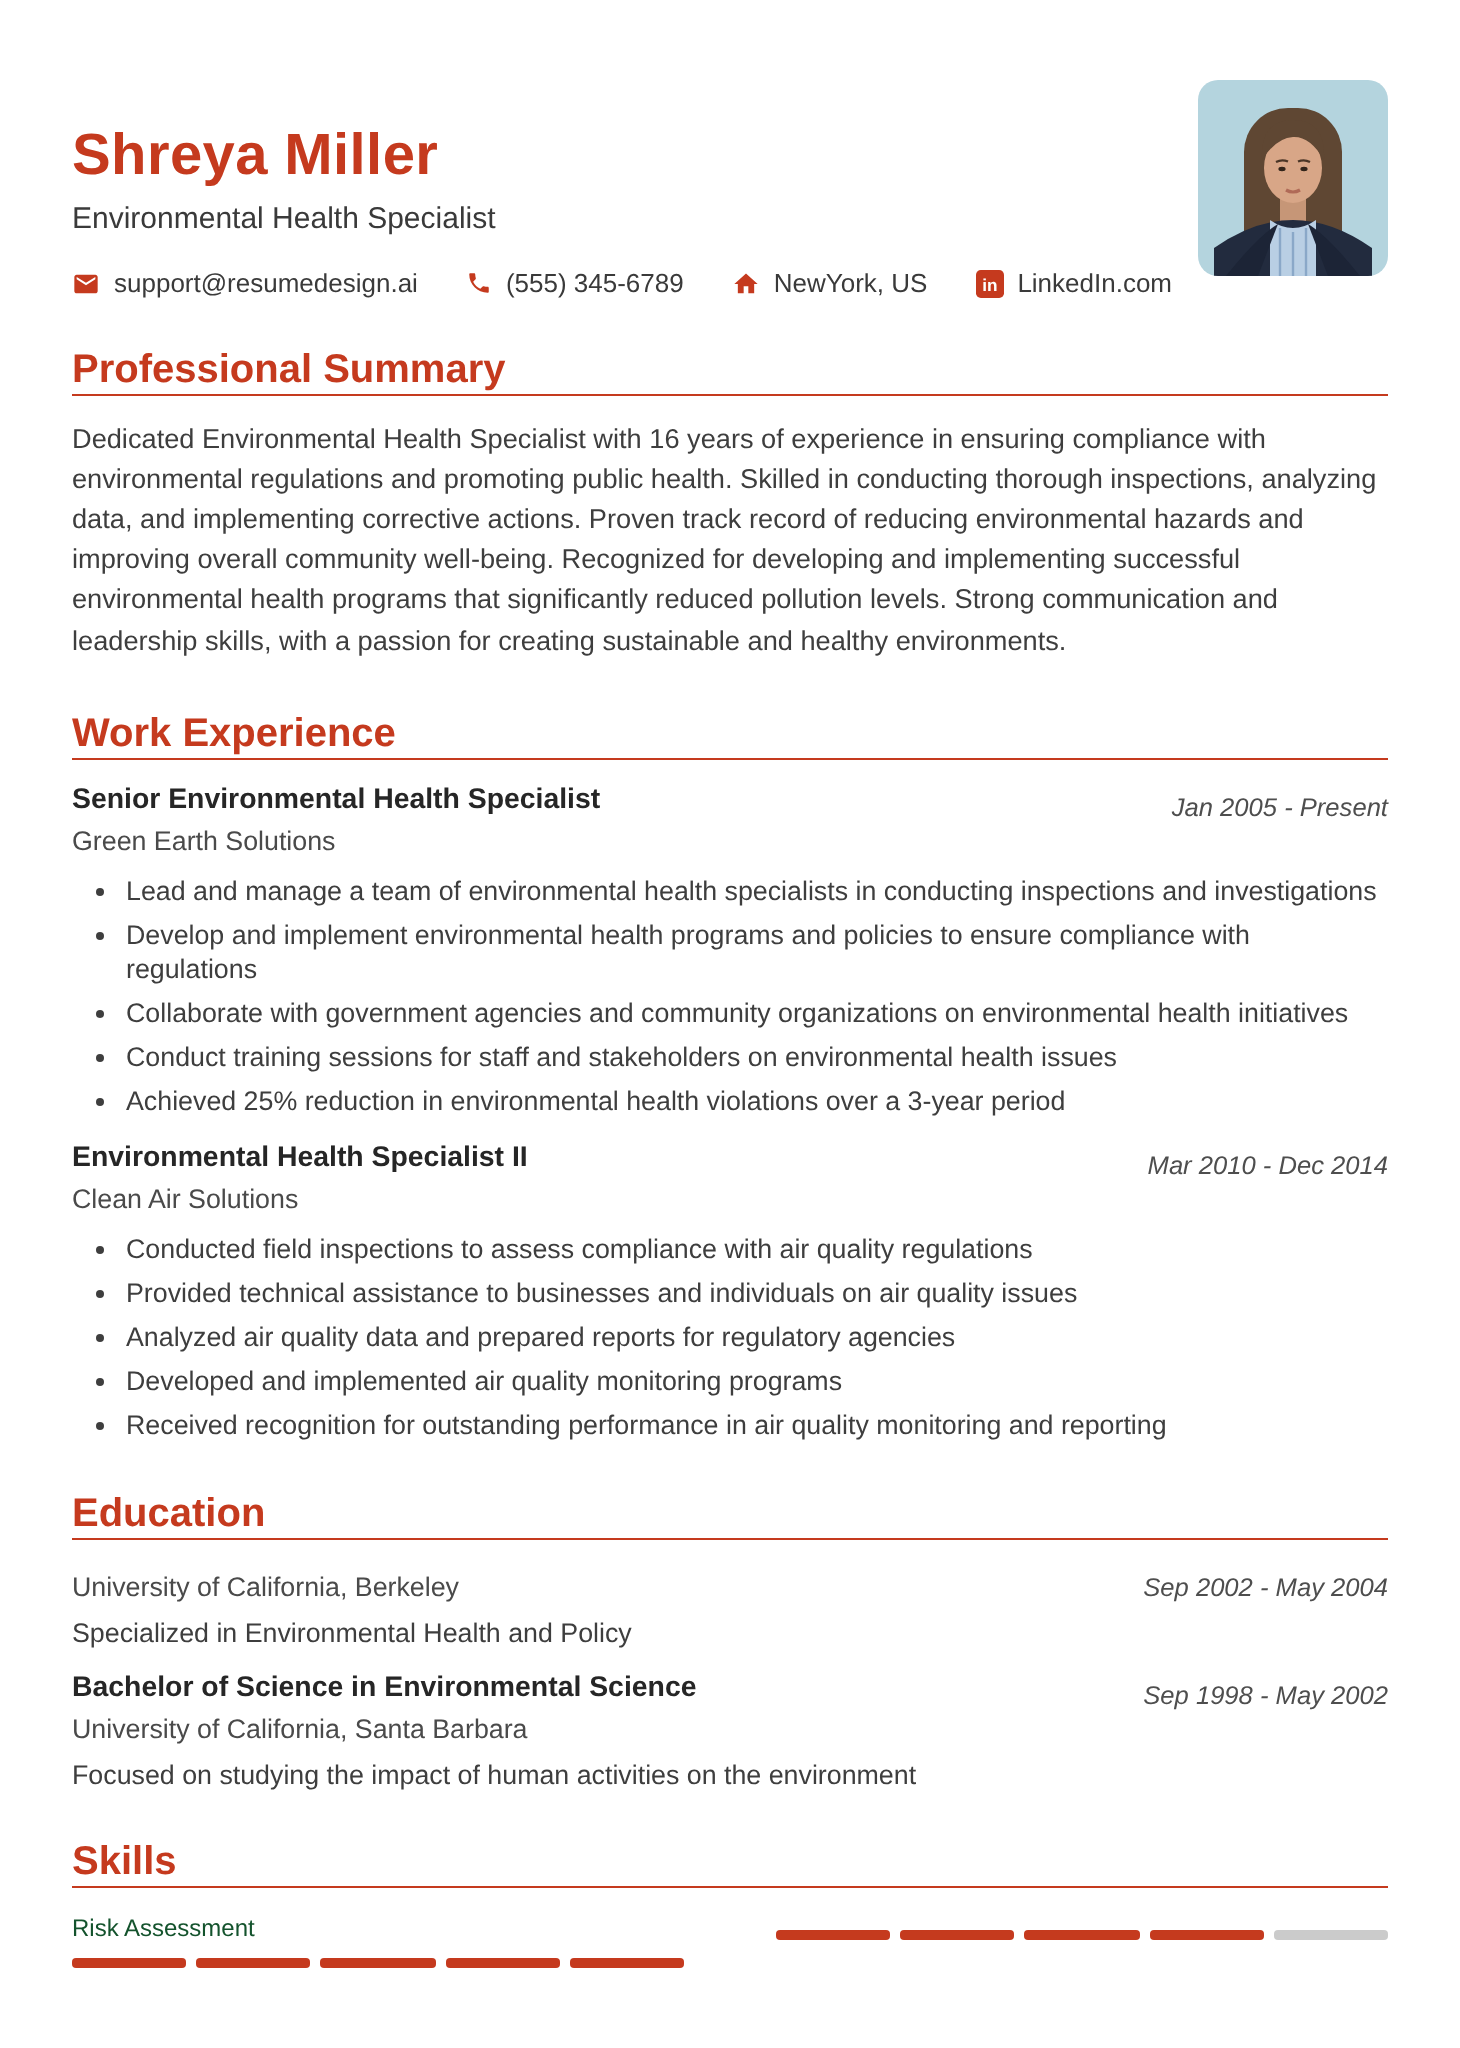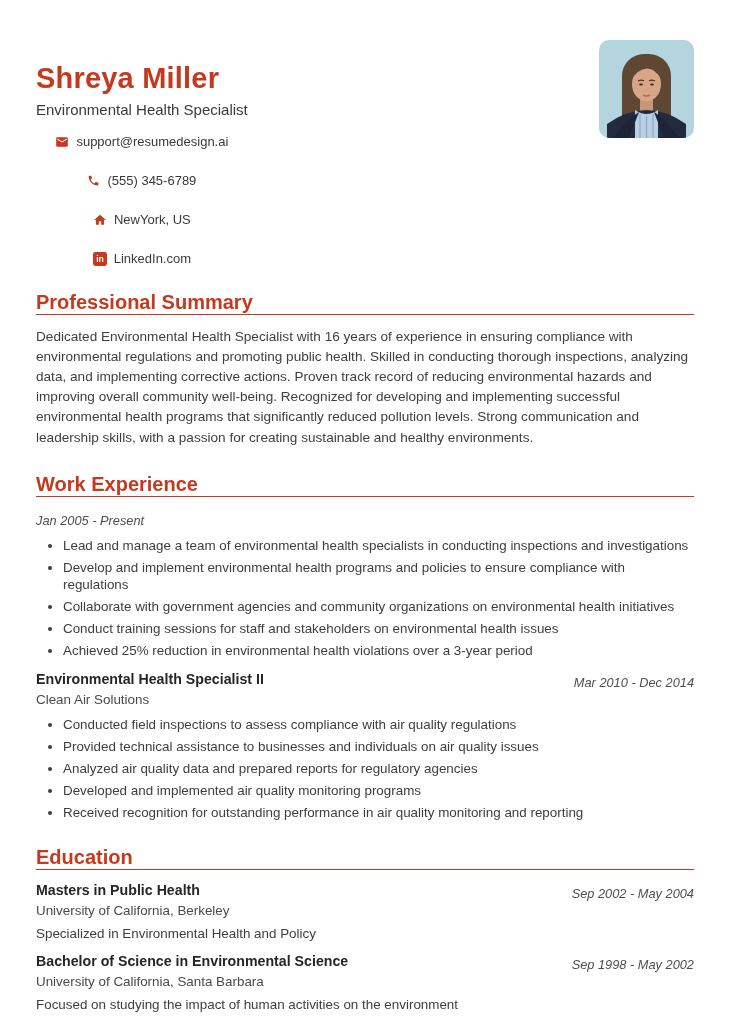--- a/index.html
+++ b/index.html
@@ -9,21 +9,21 @@
     width:730px; height:1024px; overflow:hidden;
     background:#ffffff; color:var(--text);
     font-family:"Liberation Sans", sans-serif;
   }
   .page { padding:40px 36px 0 36px; }
 
   
   .header-row { display:flex; justify-content:space-between; align-items:flex-start; }
   .name { font-size:29px; font-weight:bold; color:var(--accent); line-height:1.0; letter-spacing:0.2px;margin-top:24px; }
   .role-title { font-size:15px; color:#3a3a3a; margin-top:8px; }
-  .contact-row { display:flex; gap:24px; margin-top:16px; align-items:center; flex-wrap:wrap;flex-direction:column; }
+  .contact-row { display:flex; gap:24px; margin-top:16px; align-items:center; flex-wrap:wrap; }
   .contact { display:flex; align-items:center; gap:7px; font-size:13px; color:#3a3a3a; }
   .c-icon-slot { display:flex; align-items:center; }
   .c-icon-slot svg { display:block; }
   .photo { width:95px; height:98px; border-radius:10px; overflow:hidden; flex-shrink:0; }
   .photo svg { display:block; }
 
   
   section { margin-top:25px; }
   .sec-heading {
     color:var(--accent); font-size:20px; font-weight:bold;
@@ -119,20 +119,24 @@
   <section>
     <div class="sec-heading">Professional Summary</div>
     <div class="summary-text">Dedicated Environmental Health Specialist with 16 years of experience in ensuring compliance with environmental regulations and promoting public health. Skilled in conducting thorough inspections, analyzing data, and implementing corrective actions. Proven track record of reducing environmental hazards and improving overall community well-being. Recognized for developing and implementing successful environmental health programs that significantly reduced pollution levels. Strong communication and leadership skills, with a passion for creating sustainable and healthy environments.</div>
   </section>
 
   <section>
     <div class="sec-heading">Work Experience</div>
     <div id="job-list">
         <div class="job">
     <div class="item-head">
+      <div>
+        <div class="item-title job-title">Senior Environmental Health Specialist</div>
+        <div class="item-sub job-company">Green Earth Solutions</div>
+      </div>
       <div class="item-dates job-dates">Jan 2005 - Present</div>
     </div>
     <ul class="job-bullets">
             <li>Lead and manage a team of environmental health specialists in conducting inspections and investigations</li>
             <li>Develop and implement environmental health programs and policies to ensure compliance with regulations</li>
             <li>Collaborate with government agencies and community organizations on environmental health initiatives</li>
             <li>Conduct training sessions for staff and stakeholders on environmental health issues</li>
             <li>Achieved 25% reduction in environmental health violations over a 3-year period</li>
           </ul>
   </div>
@@ -154,21 +158,20 @@
   </div>
       </div>
   </section>
 
   <section>
     <div class="sec-heading">Education</div>
     <div id="degree-list">
         <div class="degree">
     <div class="item-head">
       <div>
-        <div class="item-title degree-title">Masters in Public Health</div>
         <div class="item-sub degree-school">University of California, Berkeley</div>
       </div>
       <div class="item-dates degree-dates">Sep 2002 - May 2004</div>
     </div>
     <div class="degree-note">Specialized in Environmental Health and Policy</div>
   </div>
         <div class="degree">
     <div class="item-head">
       <div>
         <div class="item-title degree-title">Bachelor of Science in Environmental Science</div>

